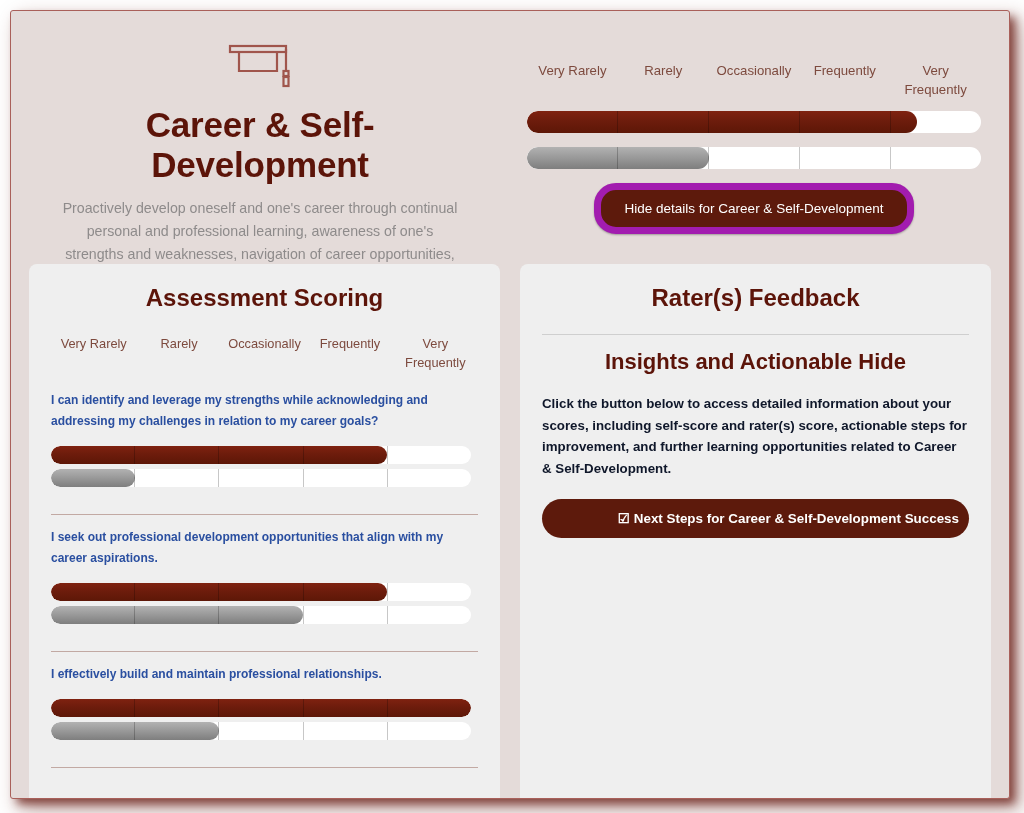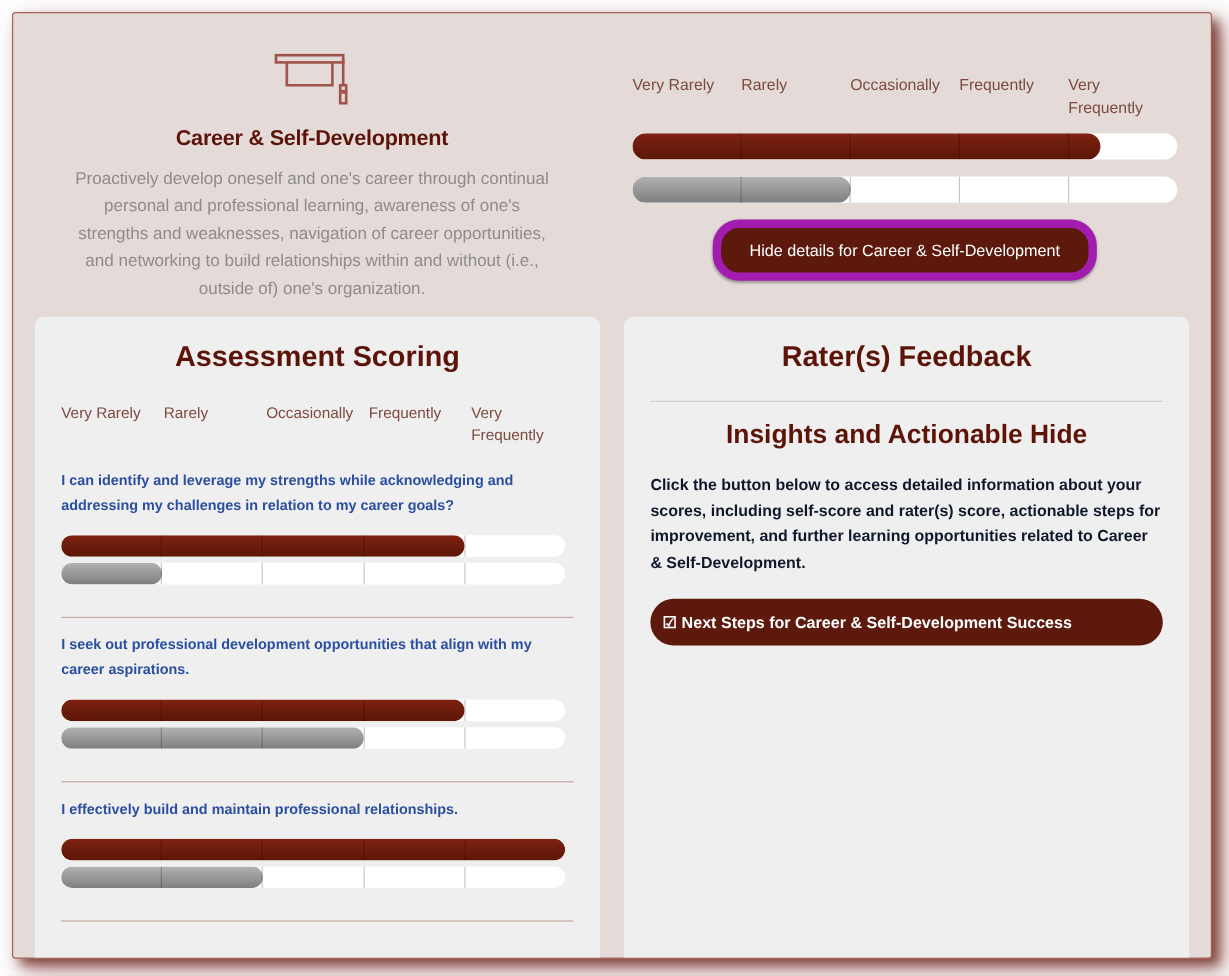--- a/index.html
+++ b/index.html
@@ -27,21 +27,21 @@
     height: 253px;
     padding: 0;
   }
   .header-left {
     width: 500px;
     padding: 22px 28px 0 28px;
     text-align: center;
   }
   .cap-icon { display: block; margin: 8px auto 16px auto; }
   .title {
-    font-size: 18px;
+    font-size: 35px;
     font-weight: bold;
     color: #5c1409;
     letter-spacing: -0.2px;
     margin-bottom: 12px;
   }
   .subtitle {
     font-size: 14.2px;
     line-height: 23px;
     color: #8e8b8b;
     padding: 0 18px;
@@ -50,20 +50,21 @@
   .header-right {
     width: 500px;
     padding: 50px 28px 0 18px;
   }
   .scale-row {
     display: flex;
     margin-bottom: 12px;
   }
   .scale-cell {
     flex: 1;
+    text-align: center;
     font-size: 13.2px;
     color: #7d4a3e;
     line-height: 19px;
   }
   .bar {
     position: relative;
     width: 454px;
     height: 22px;
     background: #ffffff;
     border-radius: 11px;
@@ -185,21 +186,21 @@
     display: block;
     width: 100%;
     background: #5d1a0c;
     color: #ffffff;
     font-size: 13.4px;
     font-weight: bold;
     padding: 12px 10px;
     border: none;
     border-radius: 22px;
     cursor: pointer;
-    text-align: left;
+    text-align: right;
     font-family: "Liberation Sans", sans-serif;
   }
   .check-glyph { margin-right: 4px; }
 </style>
 </head>
 <body>
 
 <div id="app">
 
   <div class="header">

